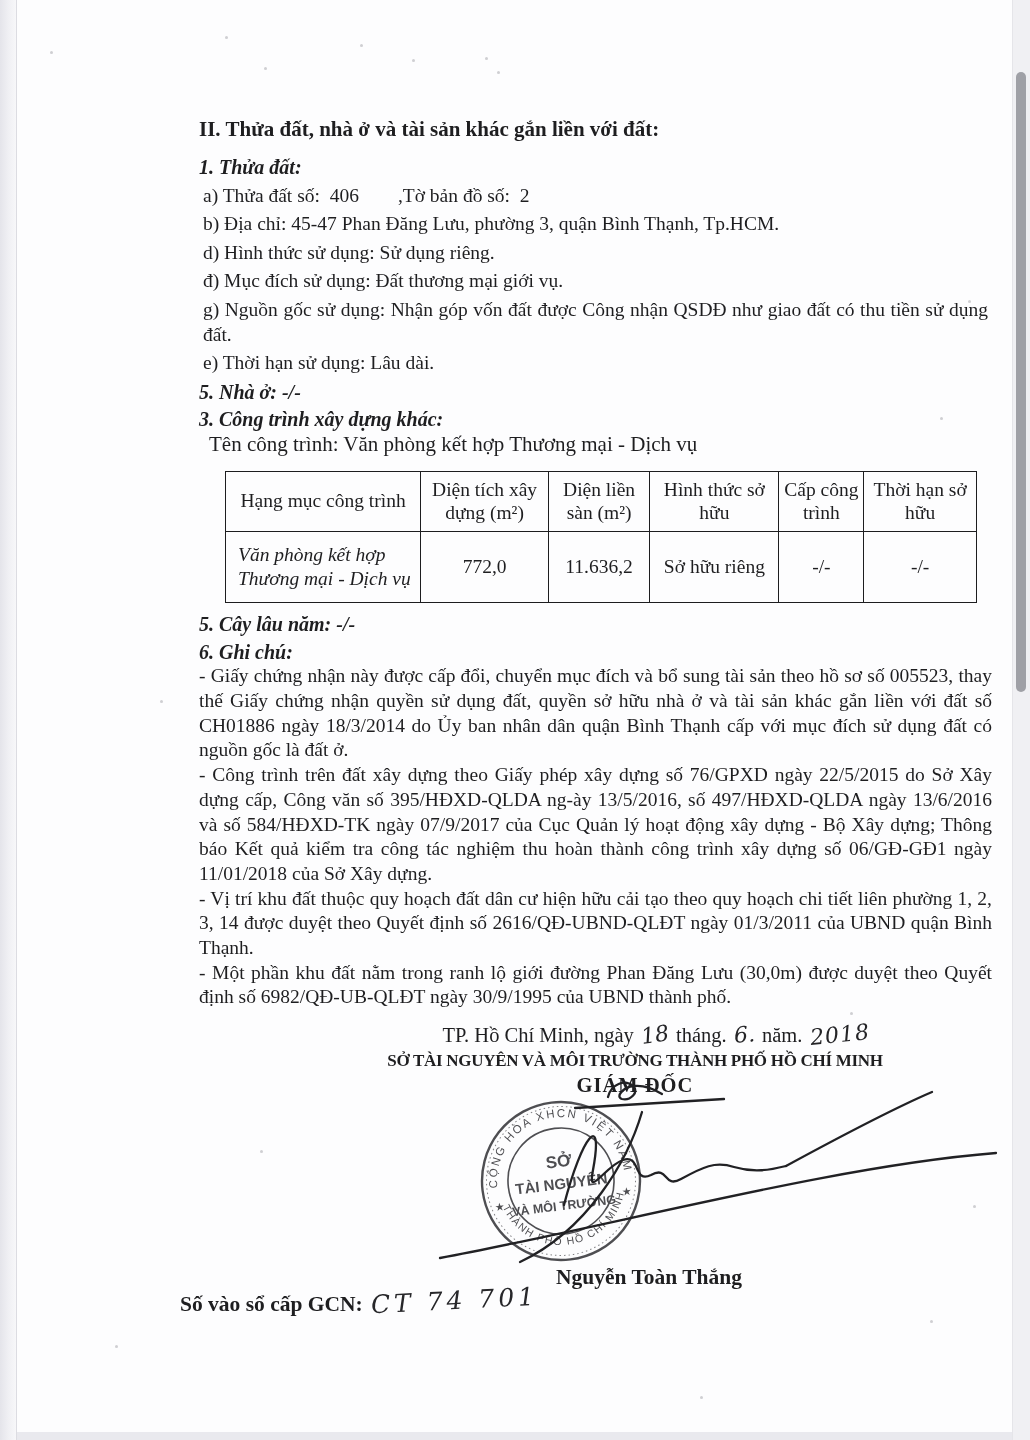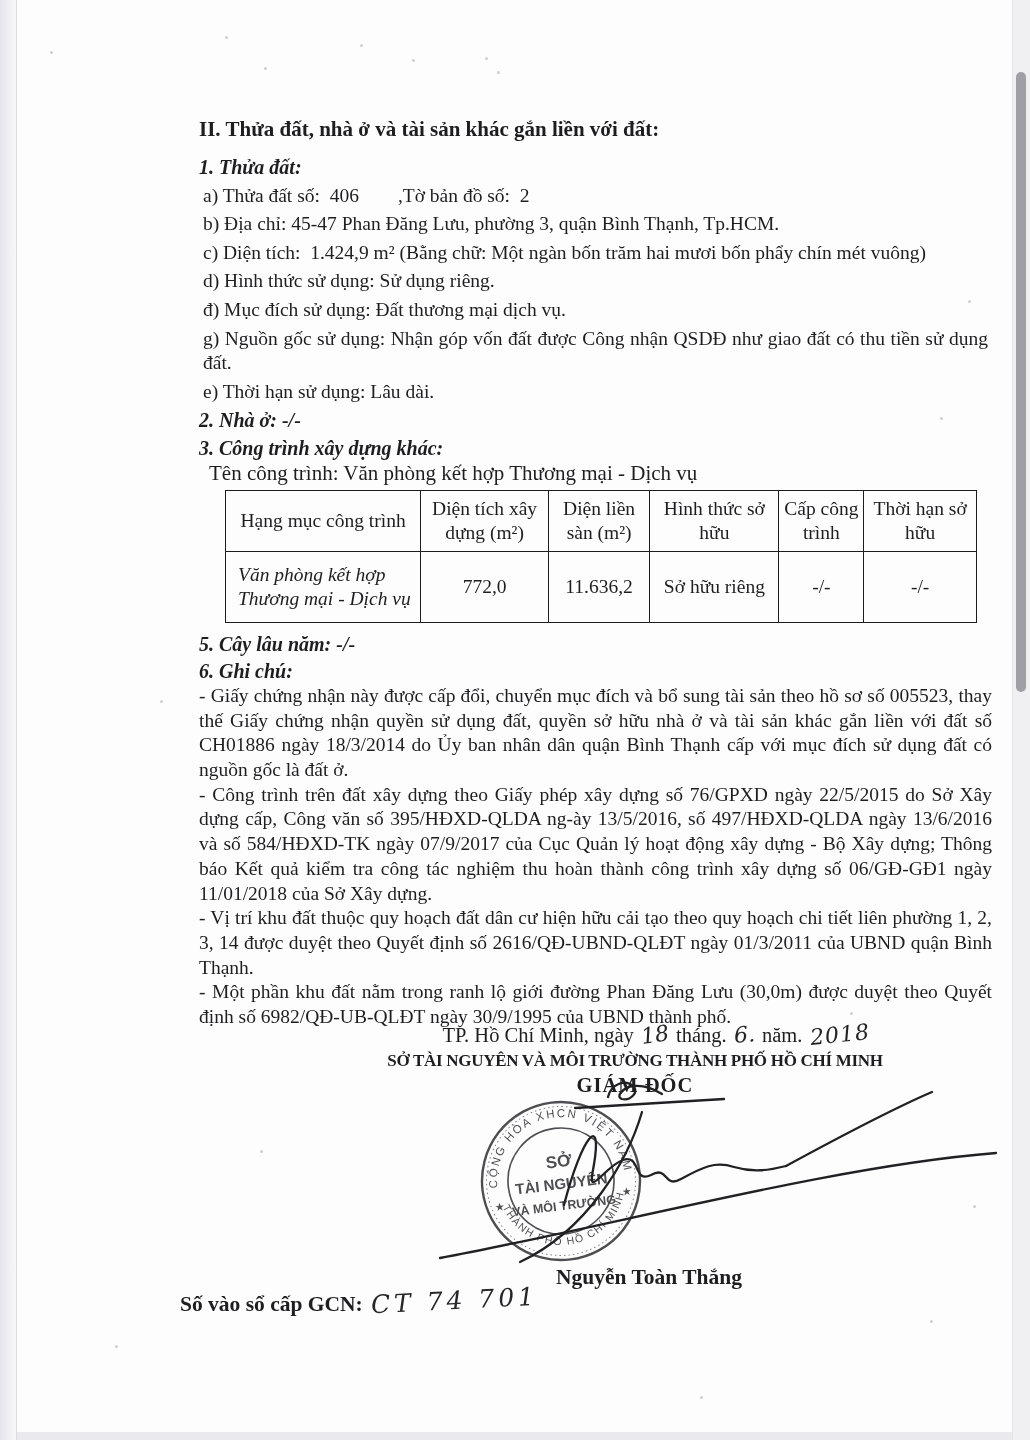--- a/index.html
+++ b/index.html
@@ -29,21 +29,21 @@
   }
   .page-bottom-shadow{
     position:absolute;left:17px;bottom:0;width:995px;height:8px;background:#e9e9ee;
   }
   .h-main{font-weight:bold;font-size:21px;line-height:26px;margin:0 0 13px 0;}
   .sec{font-weight:bold;font-style:italic;font-size:20px;line-height:24.6px;margin:3px 0 0 0;}
   .line{font-size:19.5px;line-height:24.6px;margin:4px;}
   .just{text-align:justify;}
   .name-line{font-size:21px;line-height:24.6px;margin:0 0 0 10px;}
   .ctable{
-    border-collapse:collapse;table-layout:fixed;width:752px;margin:5px 0 9px 26px;
+    border-collapse:collapse;table-layout:fixed;width:752px;margin:14px 0 9px 26px;
   }
   .ctable th,.ctable td{
     border:1.6px solid #1d1d1f;font-weight:normal;font-size:19.5px;line-height:1.22;
     text-align:center;vertical-align:middle;padding:6px 4px;
   }
   .ctable td.cell-name{text-align:left;padding-left:12px;font-style:italic;}
   .ctable tbody td{height:58px;}
   .notes{margin:0;}
   .note{font-size:19.5px;line-height:24.7px;margin:0;text-align:justify;}
   .sig-block{position:absolute;left:313px;top:1022px;width:610px;text-align:center;}
@@ -72,27 +72,26 @@
 
 <div class="viewer-left-edge"></div>
 
 <div class="page">
 
   <p class="h-main">II. Thửa đất, nhà ở và tài sản khác gắn liền với đất:</p>
 
   <p class="sec">1. Thửa đất:</p>
   <p class="line">a) Thửa đất số:&nbsp; 406&nbsp;&nbsp;&nbsp;&nbsp;&nbsp;&nbsp;&nbsp;&nbsp;,Tờ bản đồ số:&nbsp; 2</p>
   <p class="line">b) Địa chỉ: 45-47 Phan Đăng Lưu, phường 3, quận Bình Thạnh, Tp.HCM.</p>
-  <p class="line">c) Diện tích:&nbsp; 1.424,9 m² (Bằng chữ: Một ngàn bốn trăm hai mươi bốn phẩy chín mét vuông)</p>
   <p class="line">d) Hình thức sử dụng: Sử dụng riêng.</p>
-  <p class="line">đ) Mục đích sử dụng: Đất thương mại dịch vụ.</p>
+  <p class="line">đ) Mục đích sử dụng: Đất thương mại giới vụ.</p>
   <p class="line just">g) Nguồn gốc sử dụng: Nhận góp vốn đất được Công nhận QSDĐ như giao đất có thu tiền sử dụng đất.</p>
   <p class="line">e) Thời hạn sử dụng: Lâu dài.</p>
 
-  <p class="sec">2. Nhà ở: -/-</p>
+  <p class="sec">5. Nhà ở: -/-</p>
   <p class="sec">3. Công trình xây dựng khác:</p>
   <p class="name-line">Tên công trình: Văn phòng kết hợp Thương mại - Dịch vụ</p>
 
   <table class="ctable">
     <colgroup>
       <col style="width:26%">
         <col style="width:17%">
         <col style="width:13.5%">
       <col style="width:17.2%">
         <col style="width:11.3%">

